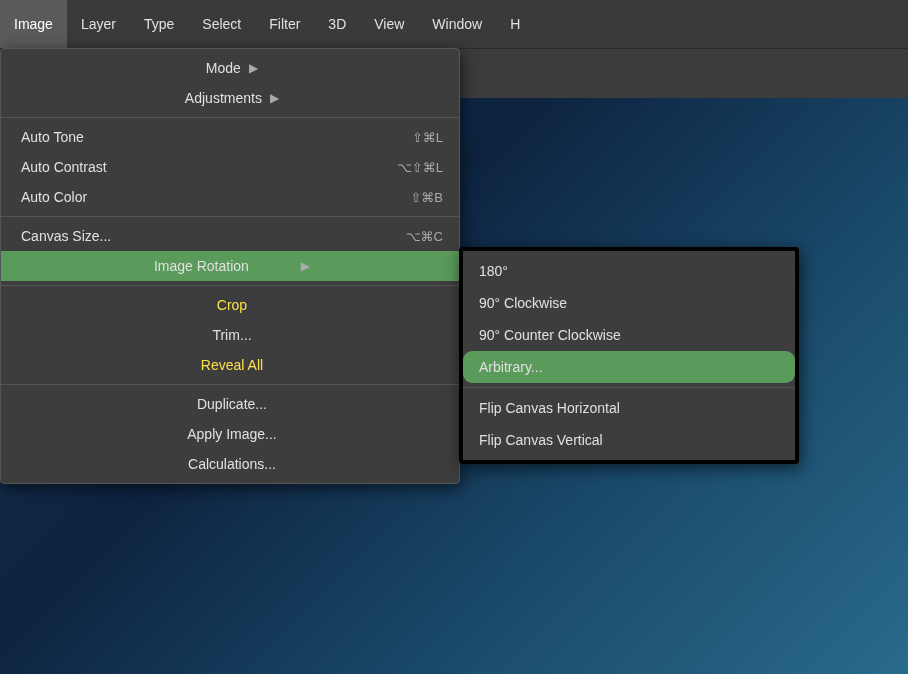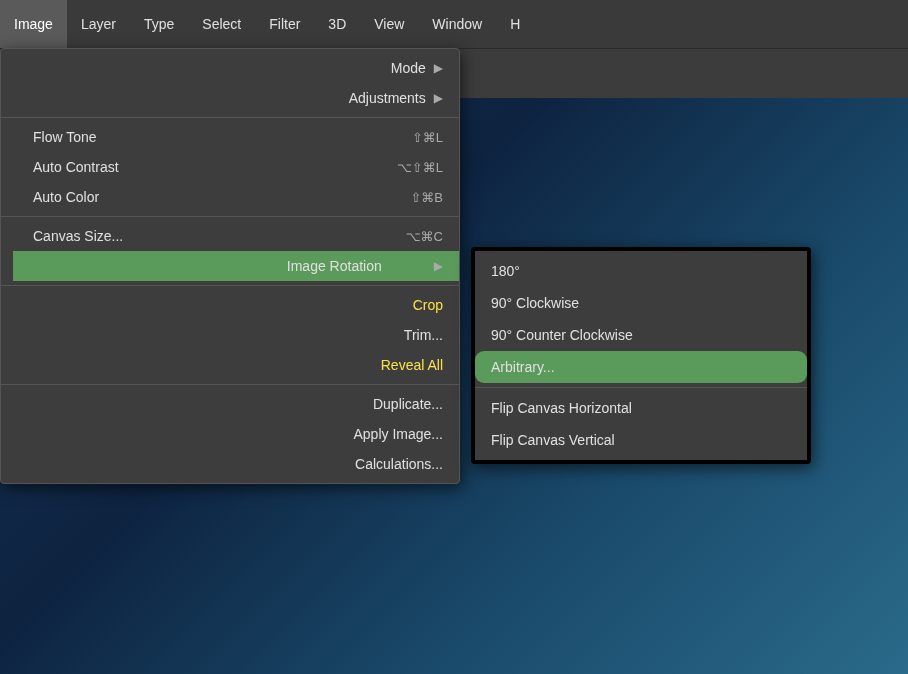--- a/index.html
+++ b/index.html
@@ -130,27 +130,26 @@
       border: 1px solid #555;
       border-radius: 4px;
       box-shadow: 2px 4px 16px rgba(0,0,0,0.6);
       z-index: 200;
       padding: 4px 0;
     }
 
     .menu-item {
       display: flex;
       align-items: center;
-      justify-content: flex-end;
+      justify-content: center;
       padding: 7px 16px 7px 20px;
       color: #e0e0e0;
       font-size: 14px;
       cursor: pointer;
       position: relative;
-      margin-left: 12px;
     }
 
     .menu-item.active {
       background: #5a9a5a;
     }
 
     .menu-item.disabled {
       color: #fde047;
       cursor: default;
     }
@@ -270,21 +269,21 @@
     <span class="submenu-arrow">▶</span>
   </div>
   <div class="menu-item">
     <span>Adjustments</span>
     <span class="submenu-arrow">▶</span>
   </div>
 
   <div class="menu-separator"></div>
 
   <div class="menu-item">
-    <span>Flow Tone</span>
+    <span>Auto Tone</span>
     <span class="shortcut">⇧⌘L</span>
   </div>
   <div class="menu-item">
     <span>Auto Contrast</span>
     <span class="shortcut">⌥⇧⌘L</span>
   </div>
   <div class="menu-item">
     <span>Auto Color</span>
     <span class="shortcut">⇧⌘B</span>
   </div>

